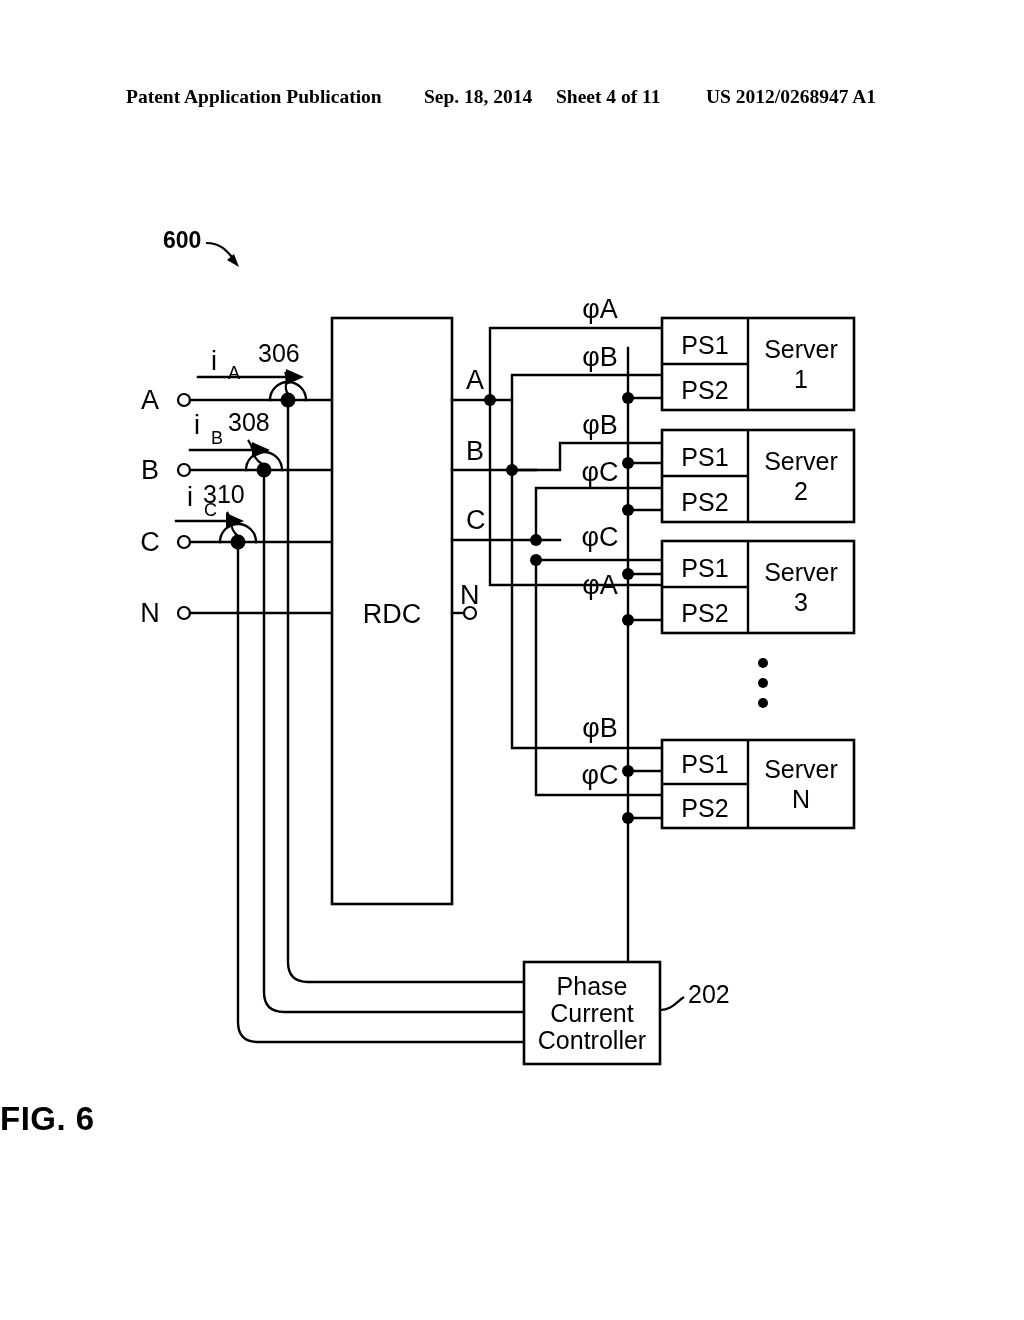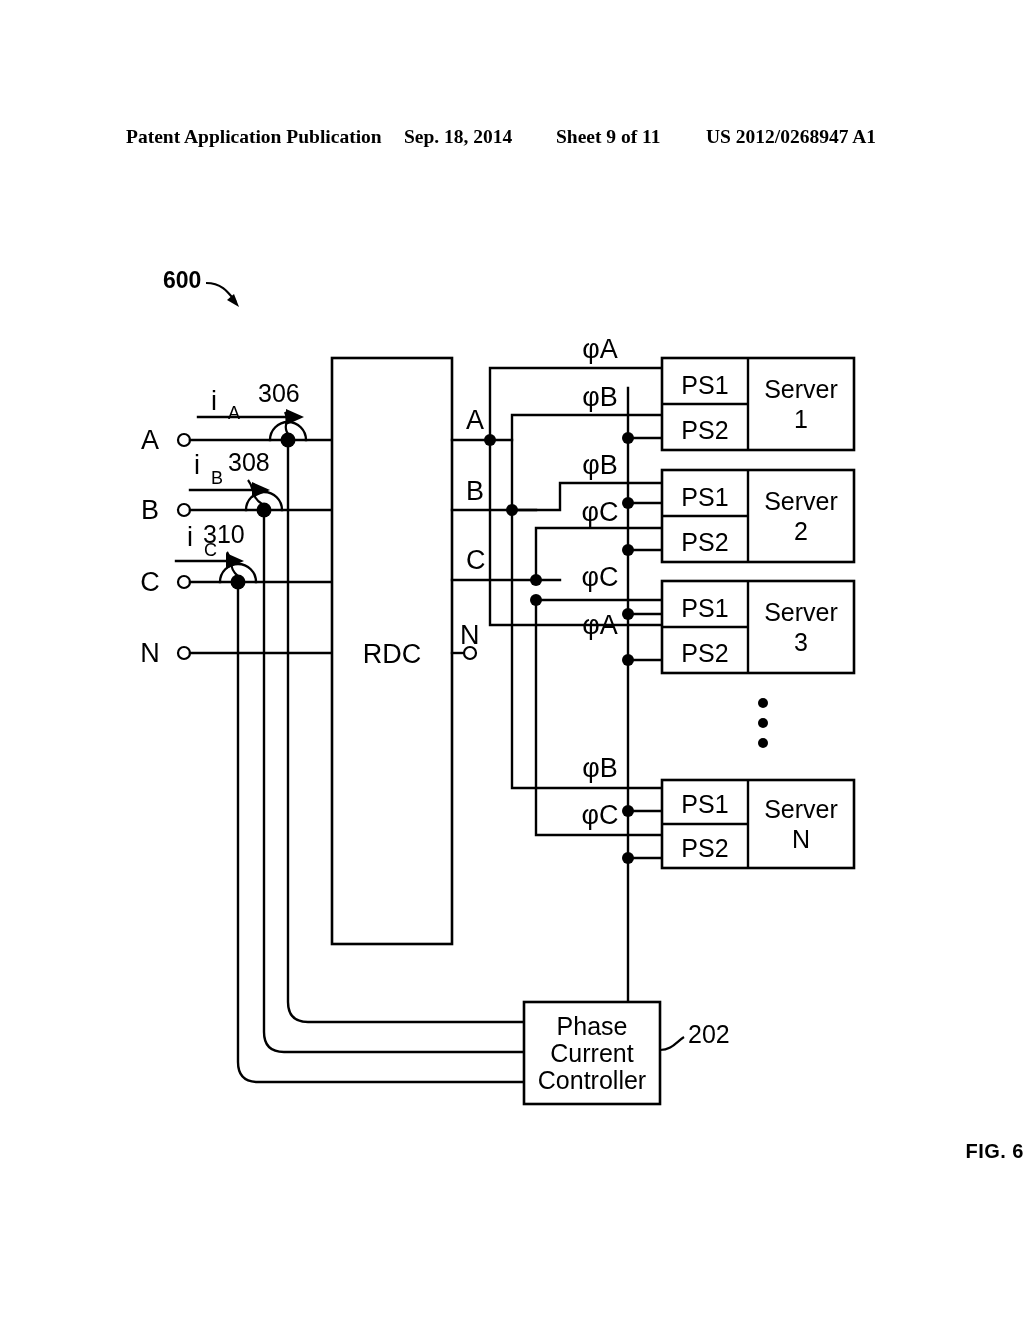--- a/index.html
+++ b/index.html
@@ -2,40 +2,40 @@
 <html><head>
 <meta charset="utf-8">
 <title>Patent Figure 6</title>
 <style>
   html,body{margin:0;padding:0;background:#fff;}
   body{
     width:1024px;height:1320px;position:relative;overflow:hidden;
     font-family:"Liberation Serif", serif;
     -webkit-font-smoothing:antialiased;
   }
-  #sheet{position:absolute;inset:0;background:#ffffff;margin-top:40px;}
+  #sheet{position:absolute;inset:0;background:#ffffff;}
 
   
   .hdr{
     position:absolute;top:86px;left:0;width:1024px;
     font-family:"Liberation Serif", serif;
     font-weight:bold;font-size:19.5px;color:#000;
     white-space:nowrap;
   }
   .hdr span{position:absolute;top:0;}
   .hdr .h1{left:126px;}
-  .hdr .h2{left:404px;}
+  .hdr .h2{left:424px;}
   .hdr .h3{left:556px;}
   .hdr .h4{left:706px;}
 
   
   .figcap{
-    position:absolute;left:0;top:1100px;width:1024px;text-align:right;
+    position:absolute;left:0;top:1100px;width:1024px;text-align:left;
     font-family:"Liberation Sans", sans-serif;
-    font-weight:bold;font-size:20px;letter-spacing:.5px;color:#000;
+    font-weight:bold;font-size:33px;letter-spacing:.5px;color:#000;
   }
 
   
   svg#fig{position:absolute;left:0;top:0;width:1024px;height:1320px;}
   svg#fig text{font-family:"Liberation Sans", sans-serif;fill:#000;}
   .lbl-big{font-size:27px;}
   .lbl-med{font-size:25px;}
   .lbl-ref{font-family:"Liberation Serif", serif;font-size:25px;}
   .lbl-600{font-family:"Liberation Serif", serif;font-size:23px;font-weight:bold;}
   .lbl-sub{font-size:18px;}
@@ -48,21 +48,21 @@
   .arrowhd{fill:#000;}
 </style>
 </head>
 <body>
 
 <div id="sheet">
 
   <div class="hdr">
     <span class="h1">Patent Application Publication</span>
     <span class="h2">Sep. 18, 2014</span>
-    <span class="h3">Sheet 9 of 11</span>
+    <span class="h3">Sheet 4 of 11</span>
     <span class="h4">US 2012/0268947 A1</span>
   </div>
 
   <svg id="fig" viewBox="0 0 1024 1320">
 
     <text class="lbl-600" x="163" y="248">600</text>
     <path class="leader" d="M206 243 C 222 243 228 252 236 262"></path>
     <polygon class="arrowhd" points="239,267 227,260 234,254"></polygon>
 
     <circle class="term" cx="184" cy="400" r="6"></circle>

